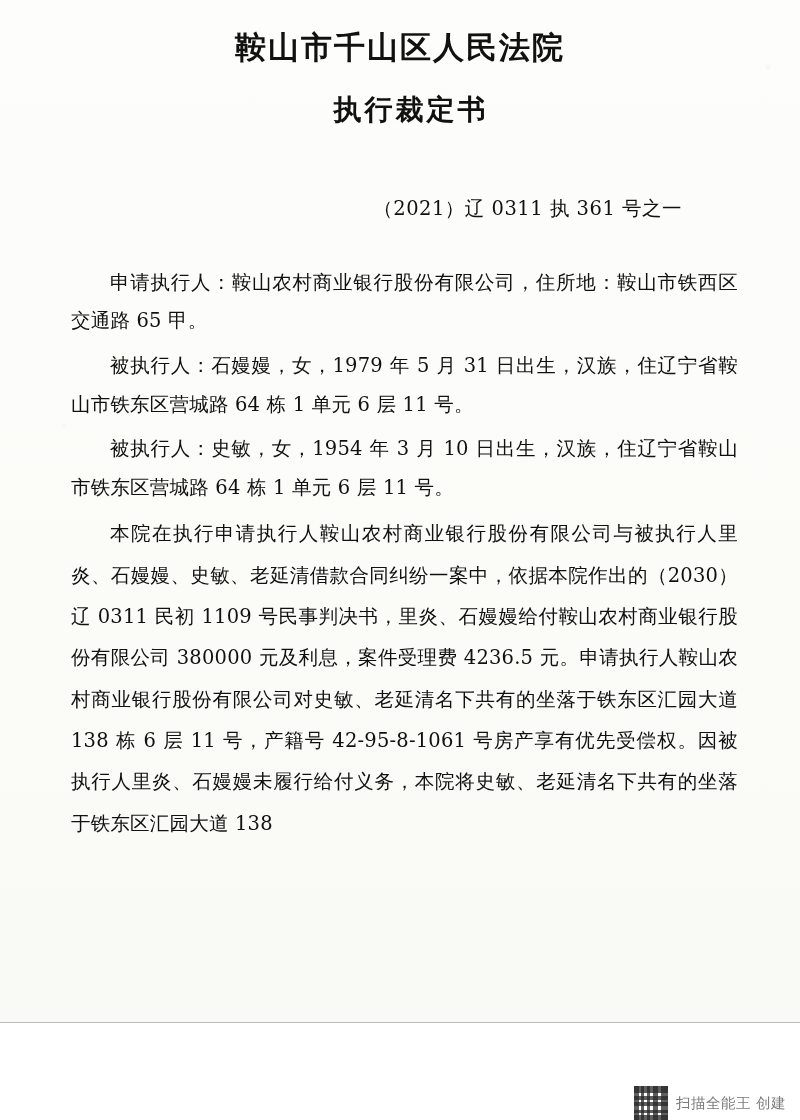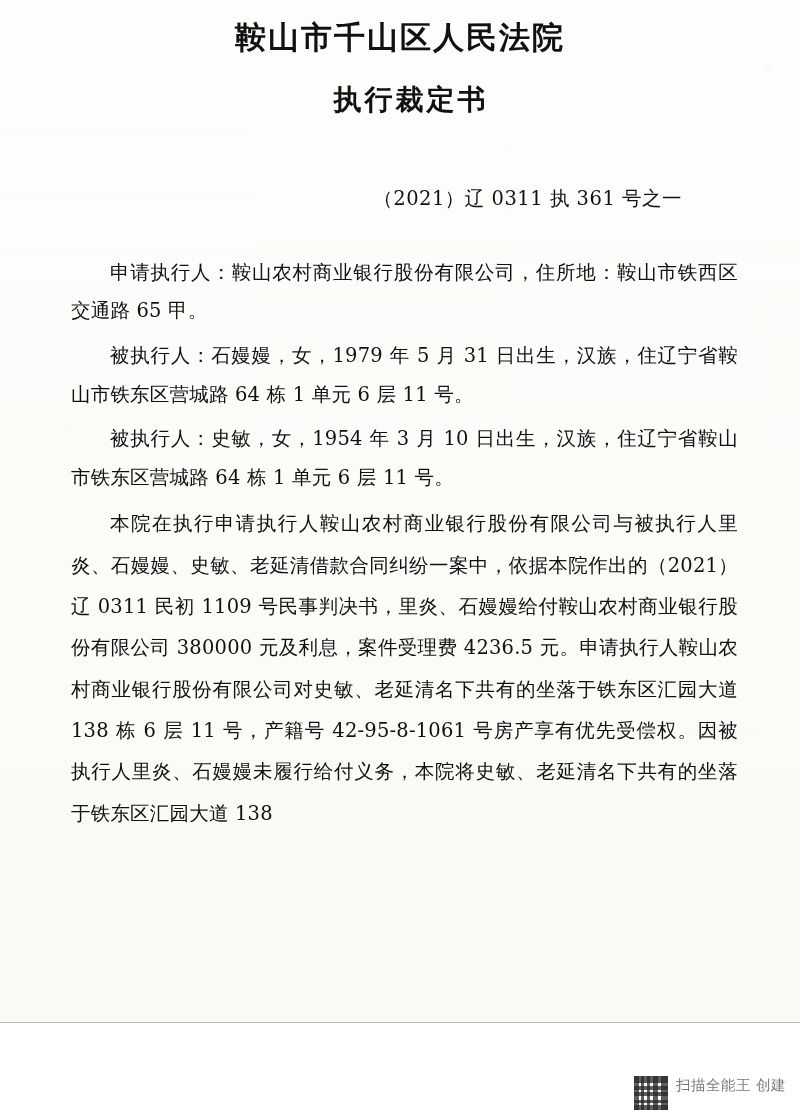--- a/index.html
+++ b/index.html
@@ -27,21 +27,21 @@
       radial-gradient(circle at 96% 6%, rgba(0,0,0,0.018) 0 2px, transparent 3px),
       radial-gradient(circle at 8% 38%, rgba(0,0,0,0.015) 0 1.5px, transparent 3px),
       radial-gradient(circle at 70% 52%, rgba(0,0,0,0.012) 0 1.5px, transparent 3px),
       radial-gradient(circle at 30% 74%, rgba(0,0,0,0.012) 0 1.5px, transparent 3px);
     pointer-events: none;
   }
 
   .doc {
     position: absolute;
     left: 0;
-    top: 8px;
+    top: 18px;
     width: 800px;
   }
 
   .title-block {
     text-align: center;
     margin-top: 10px;
   }
   .court-name {
     font-family: "DejaVu Sans", "Liberation Sans", sans-serif;
     font-weight: bold;
@@ -101,23 +101,23 @@
     left: 0;
     top: 1023px;
     width: 800px;
     height: 97px;
     background: #ffffff;
   }
 
   .watermark {
     position: absolute;
     right: 14px;
-    bottom: 10px;
+    bottom: 0;
     display: flex;
-    align-items: flex-start;
+    align-items: center;
     gap: 8px;
   }
   .qr {
     width: 34px;
     height: 34px;
     background-color: #fff;
     background-image:
       linear-gradient(90deg, #444 0 14%, transparent 14% 20%, #444 20% 28%, transparent 28% 38%, #444 38% 46%, transparent 46% 56%, #444 56% 70%, transparent 70% 78%, #444 78% 100%),
       linear-gradient(0deg, #444 0 14%, transparent 14% 22%, #444 22% 30%, transparent 30% 42%, #444 42% 52%, transparent 52% 60%, #444 60% 72%, transparent 72% 80%, #444 80% 100%);
     background-blend-mode: multiply;
@@ -147,21 +147,21 @@
       <div class="court-name">鞍山市千山区人民法院</div>
       <div class="doc-type">执行裁定书</div>
     </div>
 
     <div class="case-no">（2021）辽 0311 执 361 号之一</div>
 
     <div class="body-block">
       <p class="para">申请执行人：鞍山农村商业银行股份有限公司，住所地：鞍山市铁西区交通路 65 甲。</p>
       <p class="para">被执行人：石嫚嫚，女，1979 年 5 月 31 日出生，汉族，住辽宁省鞍山市铁东区营城路 64 栋 1 单元 6 层 11 号。</p>
       <p class="para">被执行人：史敏，女，1954 年 3 月 10 日出生，汉族，住辽宁省鞍山市铁东区营城路 64 栋 1 单元 6 层 11 号。</p>
-      <p class="para loose">本院在执行申请执行人鞍山农村商业银行股份有限公司与被执行人里炎、石嫚嫚、史敏、老延清借款合同纠纷一案中，依据本院作出的（2021）辽 0311 民初 1109 号民事判决书，里炎、石嫚嫚给付鞍山农村商业银行股份有限公司 380000 元及利息，案件受理费 4236.5 元。申请执行人鞍山农村商业银行股份有限公司对史敏、老延清名下共有的坐落于铁东区汇园大道 138 栋 6 层 11 号，产籍号 42-95-8-1061 号房产享有优先受偿权。因被执行人里炎、石嫚嫚未履行给付义务，本院将史敏、老延清名下共有的坐落于铁东区汇园大道 138</p>
+      <p class="para loose">本院在执行申请执行人鞍山农村商业银行股份有限公司与被执行人里炎、石嫚嫚、史敏、老延清借款合同纠纷一案中，依据本院作出的（2030）辽 0311 民初 1109 号民事判决书，里炎、石嫚嫚给付鞍山农村商业银行股份有限公司 380000 元及利息，案件受理费 4236.5 元。申请执行人鞍山农村商业银行股份有限公司对史敏、老延清名下共有的坐落于铁东区汇园大道 138 栋 6 层 11 号，产籍号 42-95-8-1061 号房产享有优先受偿权。因被执行人里炎、石嫚嫚未履行给付义务，本院将史敏、老延清名下共有的坐落于铁东区汇园大道 138</p>
     </div>
   </div>
 
   <div class="footer-rule"></div>
   <div class="footer-area">
     <div class="watermark">
       <div class="qr">
           <div class="qr-inner"></div>
         </div>
       <div class="wm-text">扫描全能王 创建</div>

